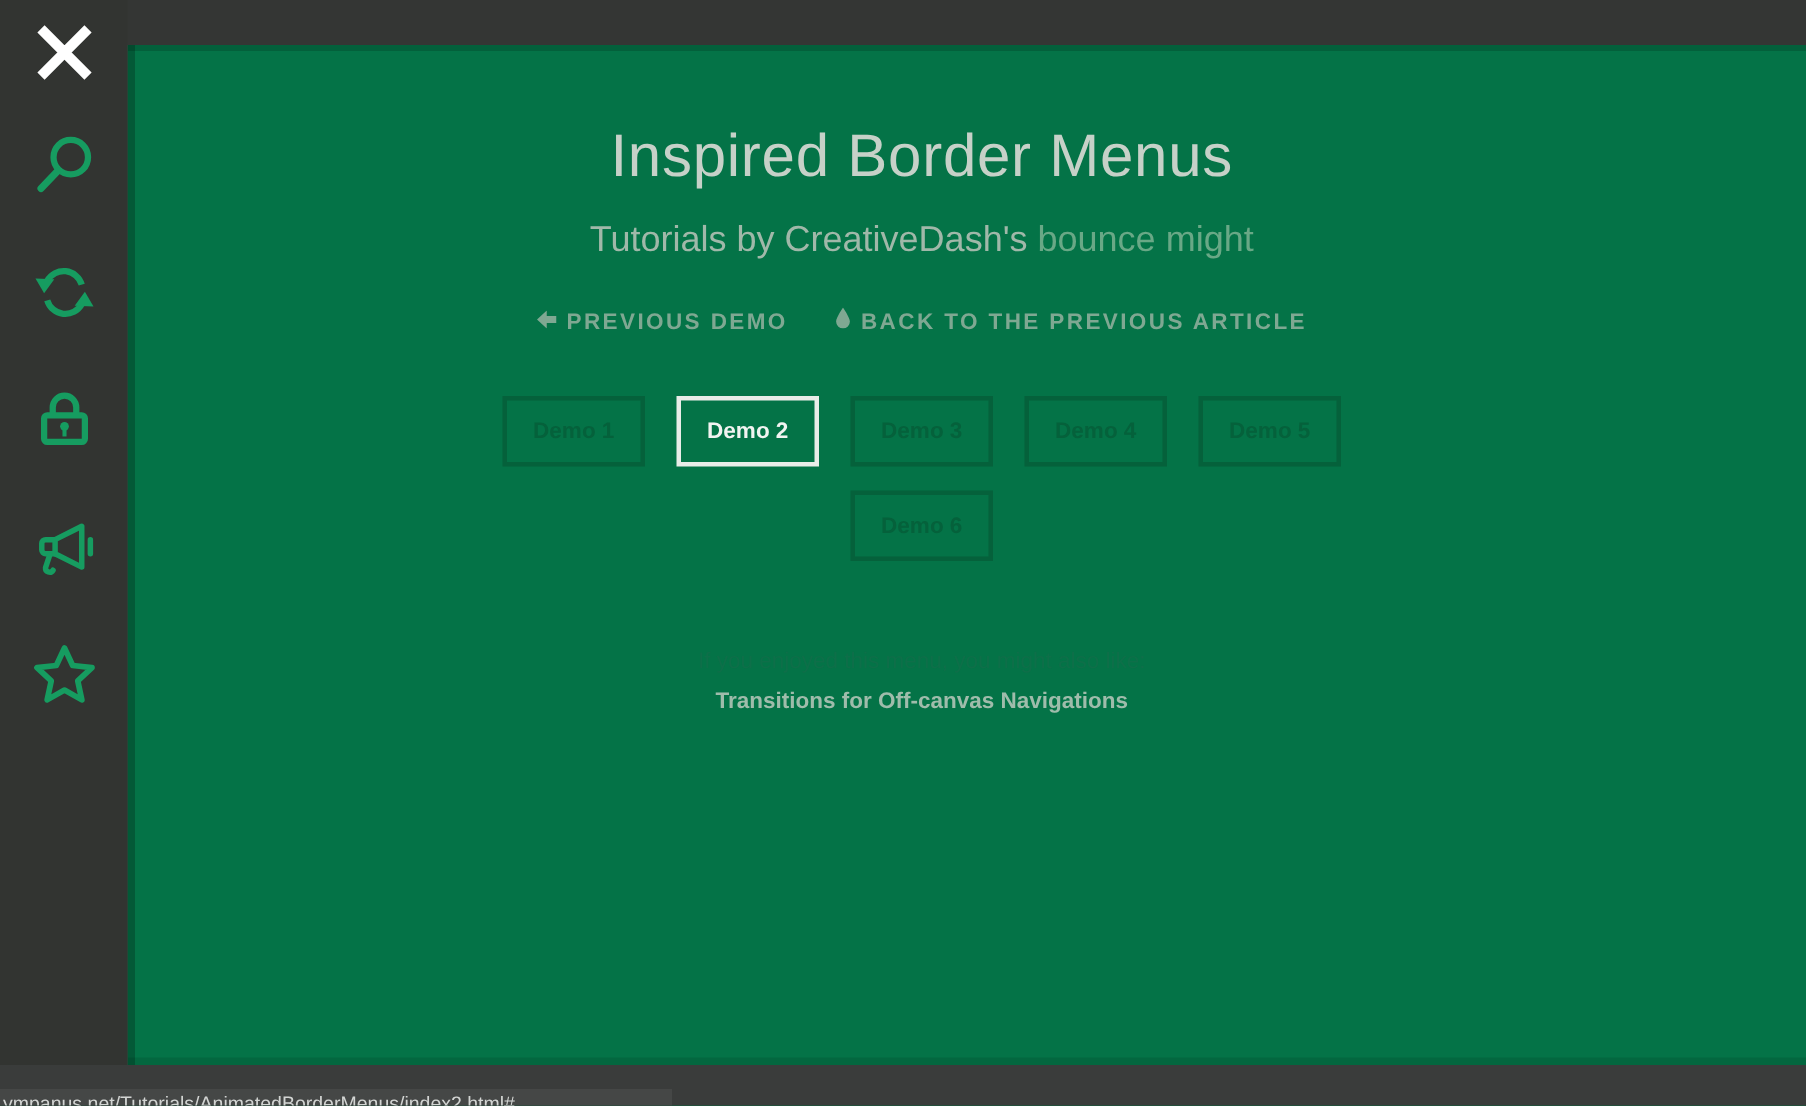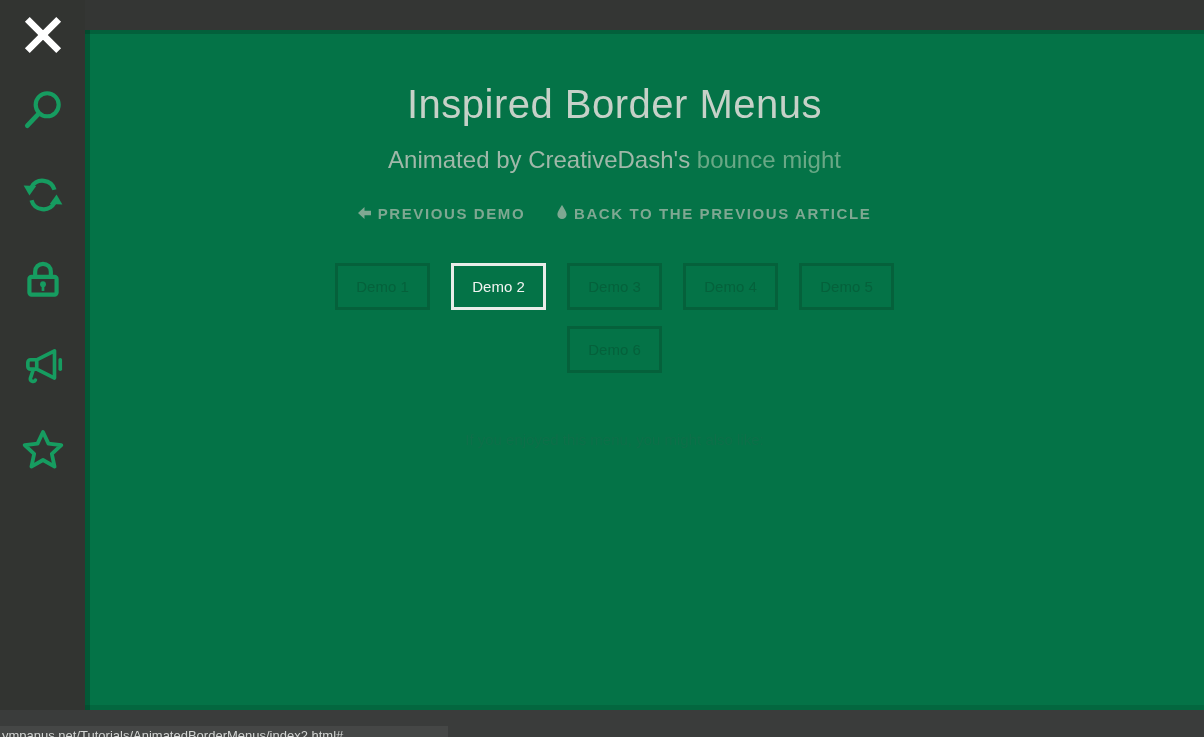--- a/index.html
+++ b/index.html
@@ -69,21 +69,21 @@
 
   .demos { margin-top: 41px; }
   .demo-row { display: flex; justify-content: center; gap: 21px; }
   .demo-row.second { margin-top: 16px; }
   .demo-btn {
     width: 95px; height: 47px;
     border: 3px solid #05613b;
     color: #05613b;
     background: transparent;
     font-family: "Liberation Sans", sans-serif;
-    font-size: 15px; font-weight: normal;
+    font-size: 15px; font-weight: bold;
     cursor: pointer;
   }
   .demo-btn.active {
     border-color: #e9ede9;
     color: #f1f4f1;
   }
 
   .related { margin-top: 58px; font-size: 15px; }
   .related .note { color: #0e6f49; margin: 0; }
   .related a {
@@ -169,21 +169,21 @@
         <polygon points="22,5.5 27,16.2 38.8,17.5 30.1,25.6 32.6,37.2 22,31.2 11.4,37.2 13.9,25.6 5.2,17.5 17,16.2" stroke="#169c60" stroke-width="3.5" stroke-linejoin="round" fill="none"></polygon>
       </svg>
     </span>
   </button>
 </nav>
 
 <main class="page">
   <div class="content">
     <h1 class="title">Inspired Border Menus</h1>
 
-    <h2 class="subtitle"><span>Animated by CreativeDash's </span><a>bounce might</a></h2>
+    <h2 class="subtitle"><span>Tutorials by CreativeDash's </span><a>bounce might</a></h2>
 
     <div class="codrops-nav">
       <a>
         <span>
           <svg width="13" height="12" viewBox="0 0 13 12">
             <polygon points="0,6 6.5,0 6.5,3.7 13,3.7 13,8.3 6.5,8.3 6.5,12" fill="#7fa892"></polygon>
           </svg>
         </span>
         <span>PREVIOUS DEMO</span>
       </a>
@@ -205,19 +205,20 @@
         <button class="demo-btn">Demo 4</button>
         <button class="demo-btn">Demo 5</button>
       </div>
       <div class="demo-row second">
         <button class="demo-btn">Demo 6</button>
       </div>
     </div>
 
     <div class="related">
       <p class="note">If you enjoyed this menu, you might also like:</p>
+      <a>Transitions for Off-canvas Navigations</a>
     </div>
   </div>
 </main>
 
 <div class="statusbar">
   <div class="status-bubble">ympanus.net/Tutorials/AnimatedBorderMenus/index2.html#</div>
 </div>
 
 </body></html>

